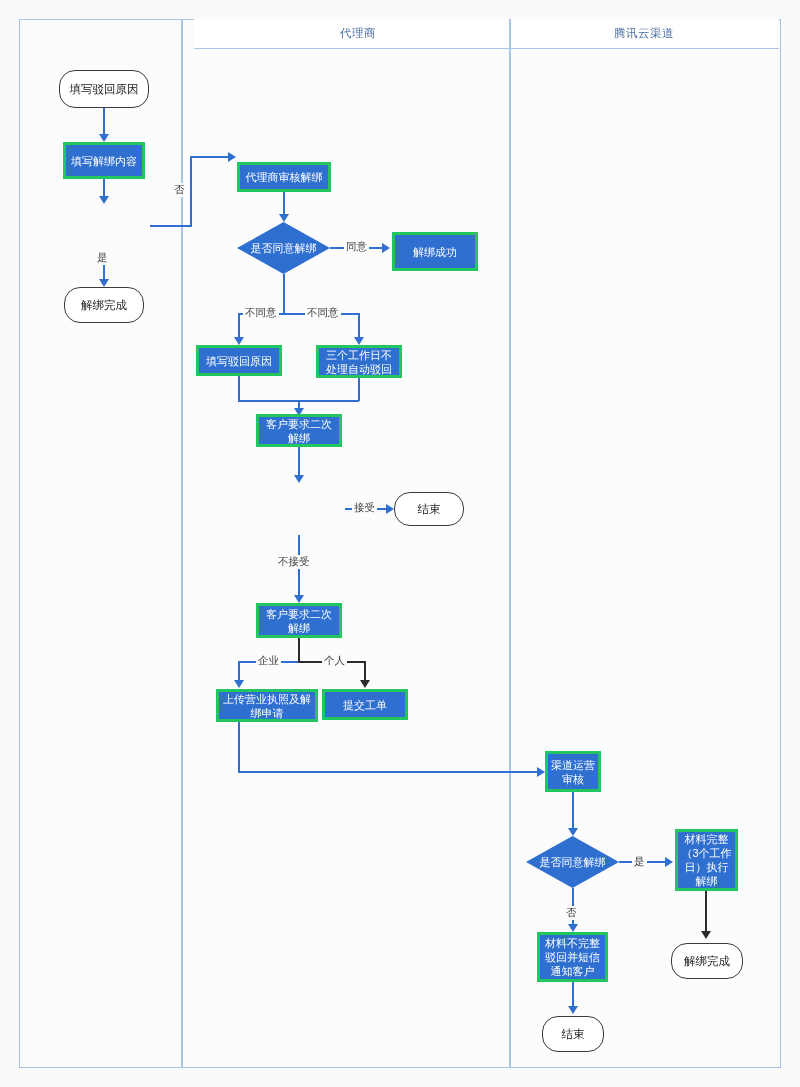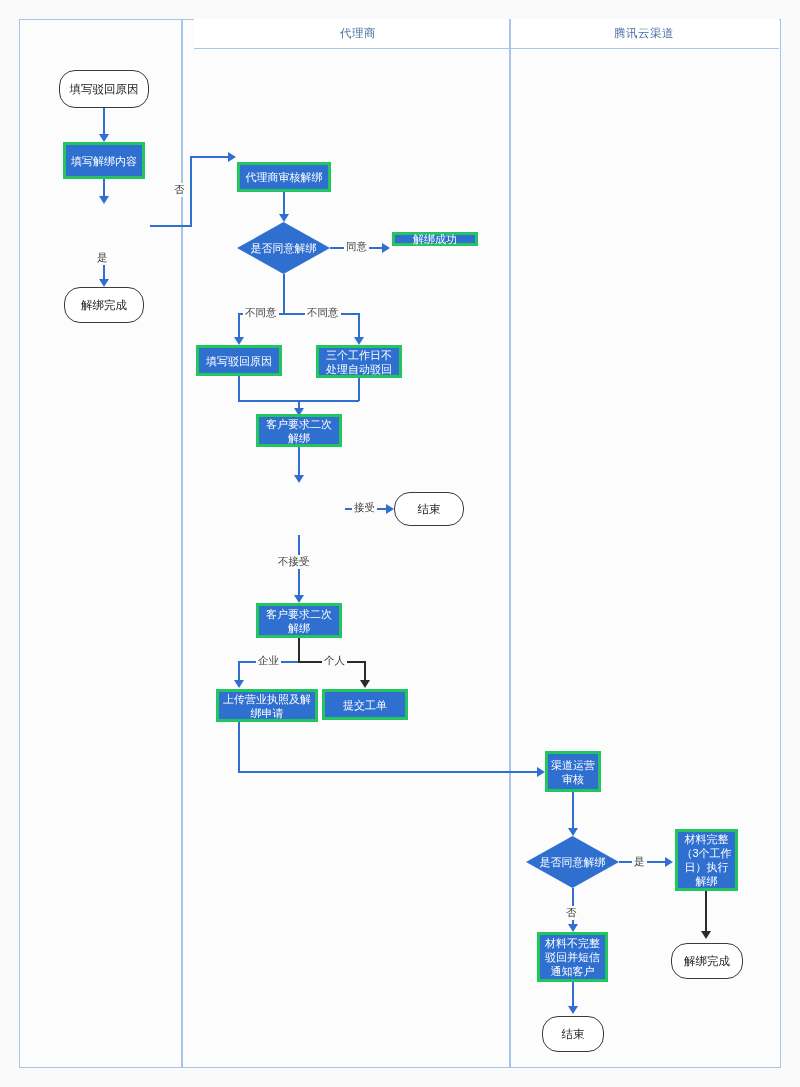--- a/index.html
+++ b/index.html
@@ -99,21 +99,21 @@
     <svg class="dshape" viewBox="0 0 93 52" preserveAspectRatio="none">
       <polygon points="46.5,0 93,26 46.5,52 0,26" fill="#2f6fd0"></polygon>
     </svg>
     <span class="dlabel">是否同意解绑</span>
   </div>
 
   <div class="edge h" style="left:330px;top:247.2px;width:54px;"></div>
   <div class="arrow right" style="left:382px;top:243px;"></div>
   <div class="elabel" style="left:344px;top:240px;">同意</div>
 
-  <div class="node box" style="left:392px;top:232px;width:86px;height:14px;">
+  <div class="node box" style="left:392px;top:232px;width:86px;height:39px;">
     <span>解绑成功</span>
   </div>
 
   <div class="edge v" style="left:283.2px;top:274px;height:40px;"></div>
   <div class="edge h" style="left:238px;top:313.2px;width:122px;"></div>
   <div class="edge v" style="left:238.4px;top:313px;height:29px;"></div>
   <div class="arrow down" style="left:234px;top:337px;"></div>
   <div class="edge v" style="left:358.4px;top:313px;height:29px;"></div>
   <div class="arrow down" style="left:354px;top:337px;"></div>
   <div class="elabel" style="left:243px;top:306px;">不同意</div>

